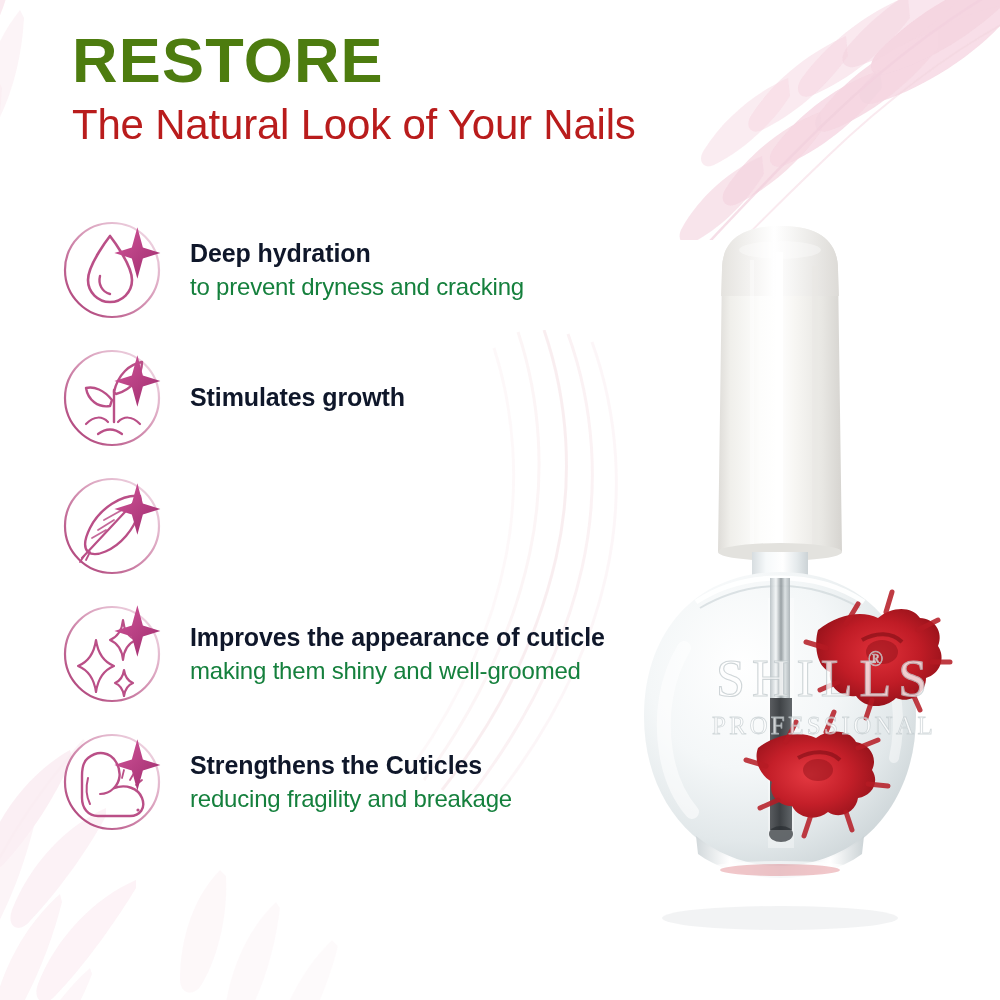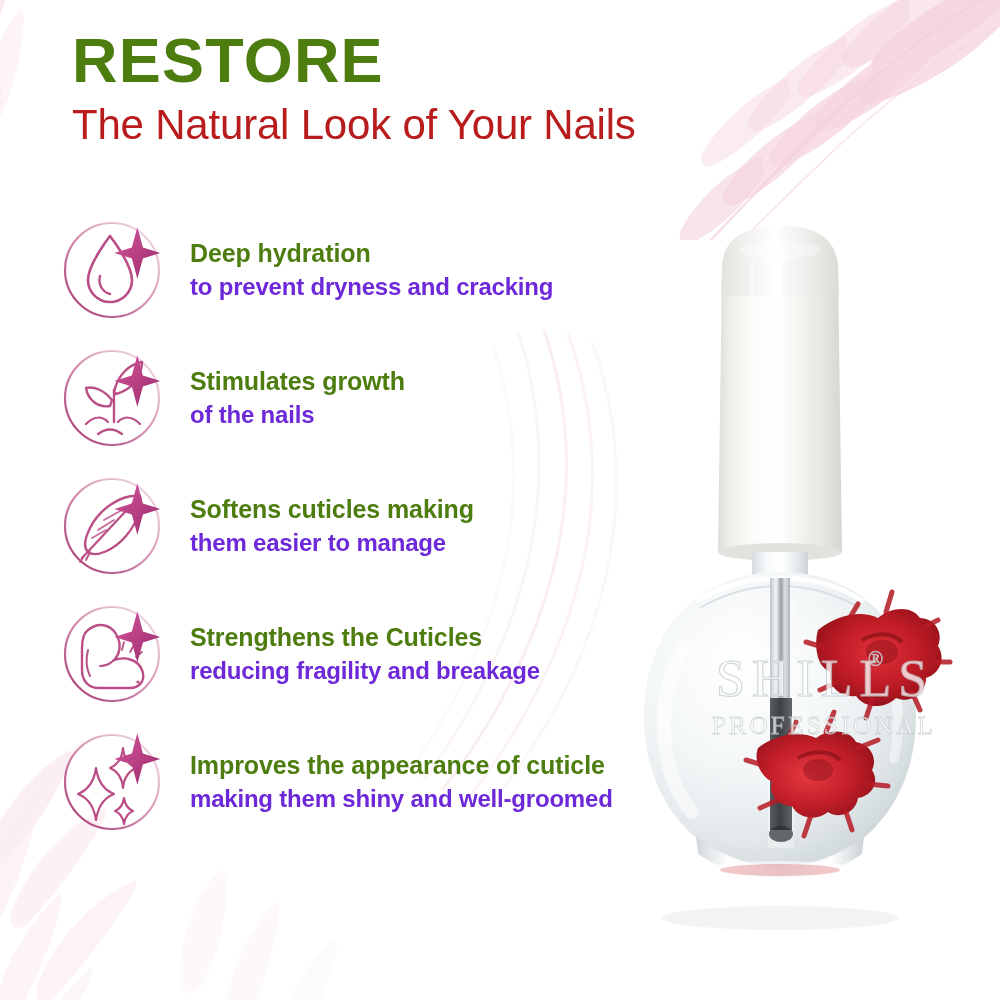--- a/index.html
+++ b/index.html
@@ -49,28 +49,28 @@
     position:relative;
     width:120px;
     height:120px;
     flex:0 0 120px;
   }
   .feature-icon svg { position:absolute; inset:0; width:100%; height:100%; }
   .feature-text { margin-left:18px; }
   .feature-title {
     font-size:25px;
     font-weight:bold;
-    color:#4d7c0f;
+    color:#0f172a;
     line-height:1.25;
     letter-spacing:-0.1px;
   }
   .feature-sub {
     font-size:24px;
-    font-weight:700;
-    color:#6d28d9;
+    font-weight:400;
+    color:#15803d;
     line-height:1.3;
     letter-spacing:-0.2px;
     margin-top:2px;
   }
 
   
   #product-bottle {
     position:absolute;
     left:600px;
     top:200px;
@@ -199,21 +199,20 @@
         <path d="M62 54 C66 36 78 26 90 24 C90 38 80 52 64 56 Z" fill="none" stroke="#ba4f87" stroke-width="2.4" stroke-linejoin="round"></path>
         <path d="M60 62 C52 52 42 48 34 50 C36 62 46 70 58 68 Z" fill="none" stroke="#ba4f87" stroke-width="2.4" stroke-linejoin="round"></path>
         <path d="M34 86 C42 78 50 78 56 84" fill="none" stroke="#ba4f87" stroke-width="2.2" stroke-linecap="round"></path>
         <path d="M66 84 C72 78 80 78 88 86" fill="none" stroke="#ba4f87" stroke-width="2.2" stroke-linecap="round"></path>
         <path d="M46 96 C54 90 62 90 70 96" fill="none" stroke="#ba4f87" stroke-width="2.2" stroke-linecap="round"></path>
         <path d="M103 18 L109 40 L128 46 L109 52 L103 74 L97 52 L78 46 L97 40 Z" transform="translate(-14,-4) scale(0.92) translate(5,5)" fill="url(#star2)"></path>
       </svg>
     </div>
     <div class="feature-text">
       <div class="feature-title">Stimulates growth</div>
-      <div class="feature-sub">of the nails</div>
     </div>
   </div>
 
   <div class="feature-item">
     <div class="feature-icon">
       <svg viewBox="0 0 120 120">
         <defs>
           <linearGradient id="ring3" x1="0" y1="1" x2="1" y2="0">
             <stop offset="0%" stop-color="#a8336f"></stop>
               <stop offset="55%" stop-color="#d89bb9"></stop>
@@ -225,23 +224,46 @@
           </linearGradient>
         </defs>
         <circle cx="60" cy="60" r="47" fill="none" stroke="url(#ring3)" stroke-width="2.2"></circle>
         <path d="M88 30 C70 28 48 42 38 62 C32 74 32 82 36 86 C44 92 62 84 74 70 C86 56 90 40 88 30 Z" fill="none" stroke="#ba4f87" stroke-width="2.4" stroke-linejoin="round"></path>
         <path d="M86 32 L30 92" fill="none" stroke="#ba4f87" stroke-width="2.2" stroke-linecap="round"></path>
         <path d="M70 44 L52 54 M62 54 L46 64 M54 64 L40 72" fill="none" stroke="#ba4f87" stroke-width="1.8" stroke-linecap="round" opacity="0.85"></path>
         <path d="M32 90 L28 96 M38 86 L34 94" fill="none" stroke="#ba4f87" stroke-width="1.8" stroke-linecap="round"></path>
         <path d="M103 18 L109 40 L128 46 L109 52 L103 74 L97 52 L78 46 L97 40 Z" transform="translate(-14,-4) scale(0.92) translate(5,5)" fill="url(#star3)"></path>
       </svg>
     </div>
+  </div>
+
+  <div class="feature-item">
+    <div class="feature-icon">
+      <svg viewBox="0 0 120 120">
+        <defs>
+          <linearGradient id="ring5" x1="0" y1="1" x2="1" y2="0">
+            <stop offset="0%" stop-color="#a8336f"></stop>
+              <stop offset="55%" stop-color="#d89bb9"></stop>
+              <stop offset="100%" stop-color="#f5e6ee"></stop>
+          </linearGradient>
+          <linearGradient id="star5" x1="0" y1="0" x2="1" y2="1">
+            <stop offset="0%" stop-color="#d3559a"></stop>
+              <stop offset="100%" stop-color="#9c2b6c"></stop>
+          </linearGradient>
+        </defs>
+        <circle cx="60" cy="60" r="47" fill="none" stroke="url(#ring5)" stroke-width="2.2"></circle>
+        <path d="M44 46 C46 60 52 68 62 72 C52 76 46 84 44 98 C42 84 36 76 26 72 C36 68 42 60 44 46 Z" fill="none" stroke="#ba4f87" stroke-width="2.2" stroke-linejoin="round"></path>
+        <path d="M71 26 C72 37 77 43 84 46 C77 49 72 55 71 66 C70 55 65 49 58 46 C65 43 70 37 71 26 Z" fill="none" stroke="#ba4f87" stroke-width="2.2" stroke-linejoin="round"></path>
+        <path d="M72 76 C73 83 76 87 81 89 C76 91 73 95 72 102 C71 95 68 91 63 89 C68 87 71 83 72 76 Z" fill="none" stroke="#ba4f87" stroke-width="2.2" stroke-linejoin="round"></path>
+        <path d="M103 18 L109 40 L128 46 L109 52 L103 74 L97 52 L78 46 L97 40 Z" transform="translate(-14,-10) scale(0.92) translate(5,5)" fill="url(#star5)"></path>
+      </svg>
+    </div>
     <div class="feature-text">
-      <div class="feature-title">Softens cuticles making</div>
-      <div class="feature-sub">them easier to manage</div>
+      <div class="feature-title">Improves the appearance of cuticle</div>
+      <div class="feature-sub">making them shiny and well-groomed</div>
     </div>
   </div>
 
   <div class="feature-item">
     <div class="feature-icon">
       <svg viewBox="0 0 120 120">
         <defs>
           <linearGradient id="ring4" x1="0" y1="1" x2="1" y2="0">
             <stop offset="0%" stop-color="#a8336f"></stop>
               <stop offset="55%" stop-color="#d89bb9"></stop>
@@ -257,47 +279,20 @@
         <path d="M36 56 C34 64 34 74 38 82" fill="none" stroke="#ba4f87" stroke-width="2" stroke-linecap="round"></path>
         <path d="M62 66 C58 70 54 72 48 72" fill="none" stroke="#ba4f87" stroke-width="2" stroke-linecap="round"></path>
         <path d="M70 56 L72 48 M78 58 L82 51 M84 63 L90 58" fill="none" stroke="#ba4f87" stroke-width="1.8" stroke-linecap="round"></path>
         <circle cx="86" cy="88" r="1.6" fill="#ba4f87"></circle>
         <path d="M103 18 L109 40 L128 46 L109 52 L103 74 L97 52 L78 46 L97 40 Z" transform="translate(-14,-4) scale(0.92) translate(5,5)" fill="url(#star4)"></path>
       </svg>
     </div>
     <div class="feature-text">
       <div class="feature-title">Strengthens the Cuticles</div>
       <div class="feature-sub">reducing fragility and breakage</div>
-    </div>
-  </div>
-
-  <div class="feature-item">
-    <div class="feature-icon">
-      <svg viewBox="0 0 120 120">
-        <defs>
-          <linearGradient id="ring5" x1="0" y1="1" x2="1" y2="0">
-            <stop offset="0%" stop-color="#a8336f"></stop>
-              <stop offset="55%" stop-color="#d89bb9"></stop>
-              <stop offset="100%" stop-color="#f5e6ee"></stop>
-          </linearGradient>
-          <linearGradient id="star5" x1="0" y1="0" x2="1" y2="1">
-            <stop offset="0%" stop-color="#d3559a"></stop>
-              <stop offset="100%" stop-color="#9c2b6c"></stop>
-          </linearGradient>
-        </defs>
-        <circle cx="60" cy="60" r="47" fill="none" stroke="url(#ring5)" stroke-width="2.2"></circle>
-        <path d="M44 46 C46 60 52 68 62 72 C52 76 46 84 44 98 C42 84 36 76 26 72 C36 68 42 60 44 46 Z" fill="none" stroke="#ba4f87" stroke-width="2.2" stroke-linejoin="round"></path>
-        <path d="M71 26 C72 37 77 43 84 46 C77 49 72 55 71 66 C70 55 65 49 58 46 C65 43 70 37 71 26 Z" fill="none" stroke="#ba4f87" stroke-width="2.2" stroke-linejoin="round"></path>
-        <path d="M72 76 C73 83 76 87 81 89 C76 91 73 95 72 102 C71 95 68 91 63 89 C68 87 71 83 72 76 Z" fill="none" stroke="#ba4f87" stroke-width="2.2" stroke-linejoin="round"></path>
-        <path d="M103 18 L109 40 L128 46 L109 52 L103 74 L97 52 L78 46 L97 40 Z" transform="translate(-14,-10) scale(0.92) translate(5,5)" fill="url(#star5)"></path>
-      </svg>
-    </div>
-    <div class="feature-text">
-      <div class="feature-title">Improves the appearance of cuticle</div>
-      <div class="feature-sub">making them shiny and well-groomed</div>
     </div>
   </div>
 </div>
 
 <div id="product-bottle">
   <svg viewBox="0 0 400 740">
     <defs>
       <linearGradient id="capGrad" x1="0" y1="0" x2="1" y2="0">
         <stop offset="0%" stop-color="#dedcd8"></stop>
         <stop offset="10%" stop-color="#f0efeb"></stop>

